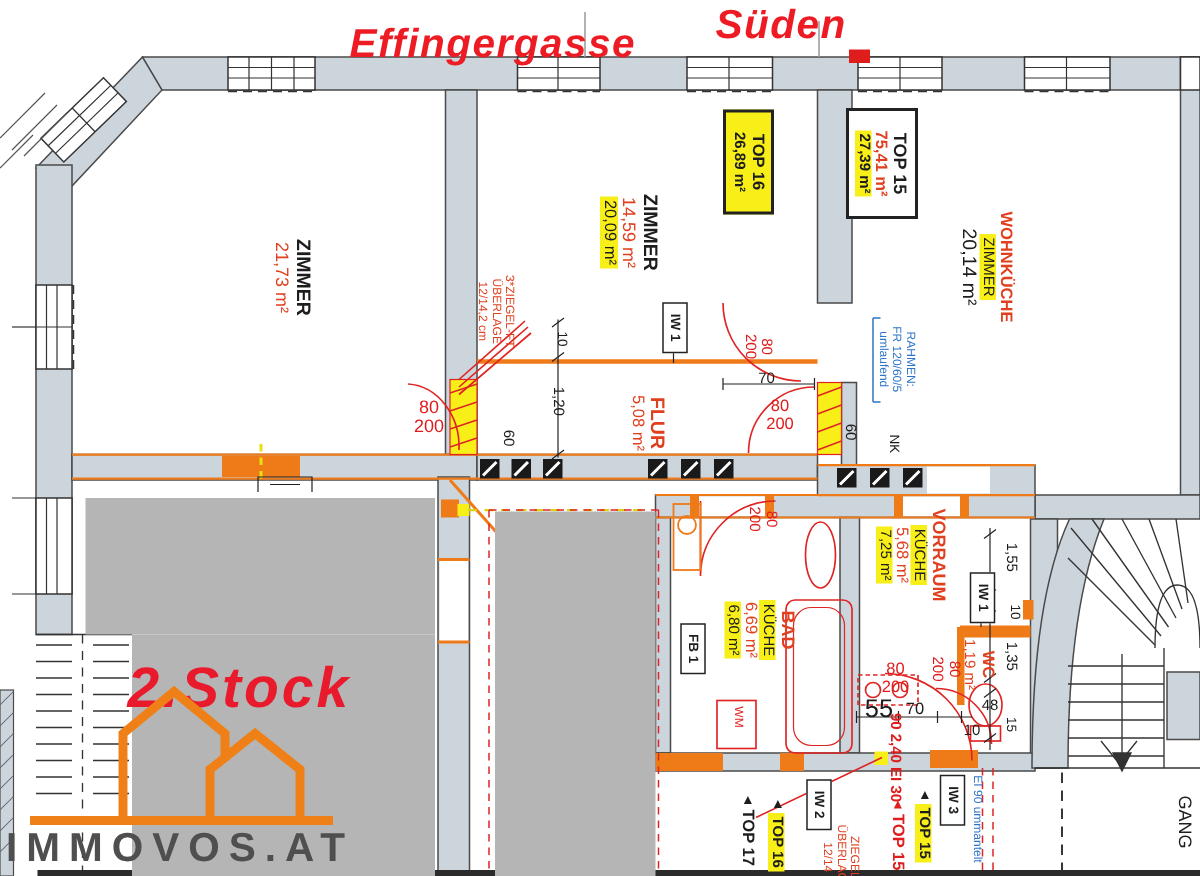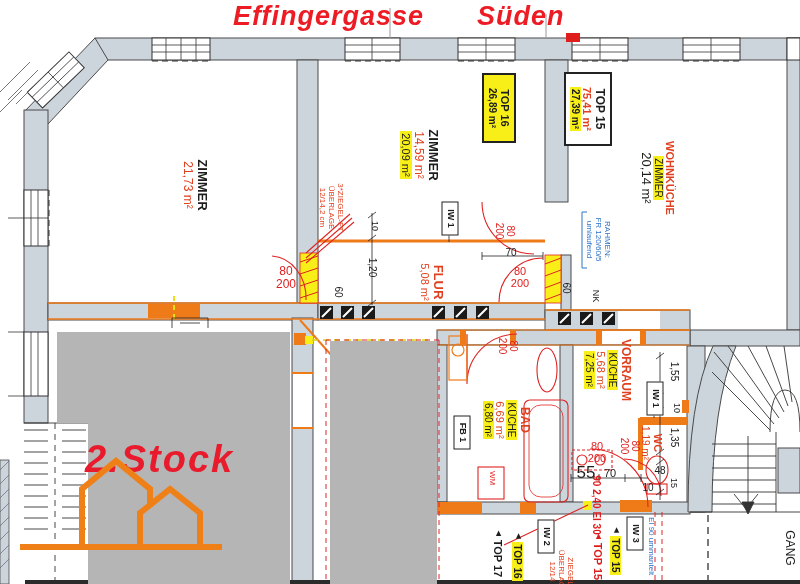--- a/index.html
+++ b/index.html
@@ -214,31 +214,32 @@
 
     <path d="M582,212 V268 M582,212 H587 M582,268 H587" stroke="#2e74c8" stroke-width="1" fill="none"></path>
 
     <rect x="25" y="580" width="775" height="4" fill="#2b2b2b"></rect>
   </svg>
 
   <div class="mask" style="left:57px;top:332px;width:233px;height:91px"></div>
   <div class="mask" style="left:88px;top:423px;width:202px;height:161px"></div>
   <div class="mask" style="left:330px;top:341px;width:107px;height:243px"></div>
 
-  <div class="title" style="left:233px;top:1px">Effingergasse</div>
+  <div class="title" style="left:233px;top:14px">Effingergasse</div>
   <div class="title" style="left:477px;top:1px">Süden</div>
   <div class="stock" style="left:85px;top:438px">2.Stock</div>
 
   <svg width="220" height="100" viewBox="0 0 220 100" style="position:absolute;left:12px;top:455px">
     <g fill="none" stroke="#ef8018" stroke-width="6">
       <polyline points="70,92 70,34 104,6 138,34 138,52"></polyline>
       <polyline points="128,92 128,58 158,34 188,58 188,92"></polyline>
       <line x1="8" y1="92" x2="210" y2="92"></line>
     </g>
   </svg>
+  <div class="brand" style="left:4px;top:550px">IMMOVOS.AT</div>
 
   <div class="L R" style="left:150px;top:170px;width:90px;height:30px">
     <span class="blk b" style="font-size:13px">ZIMMER</span>
     <span class="red" style="font-size:12px">21,73 m²</span>
   </div>
 
   <div class="L R" style="left:380px;top:133px;width:80px;height:44px">
     <span class="blk b" style="font-size:13px">ZIMMER</span>
     <span class="red" style="font-size:12px">14,59 m²</span>
     <span class="hl" style="font-size:11px">20,09 m²</span>

